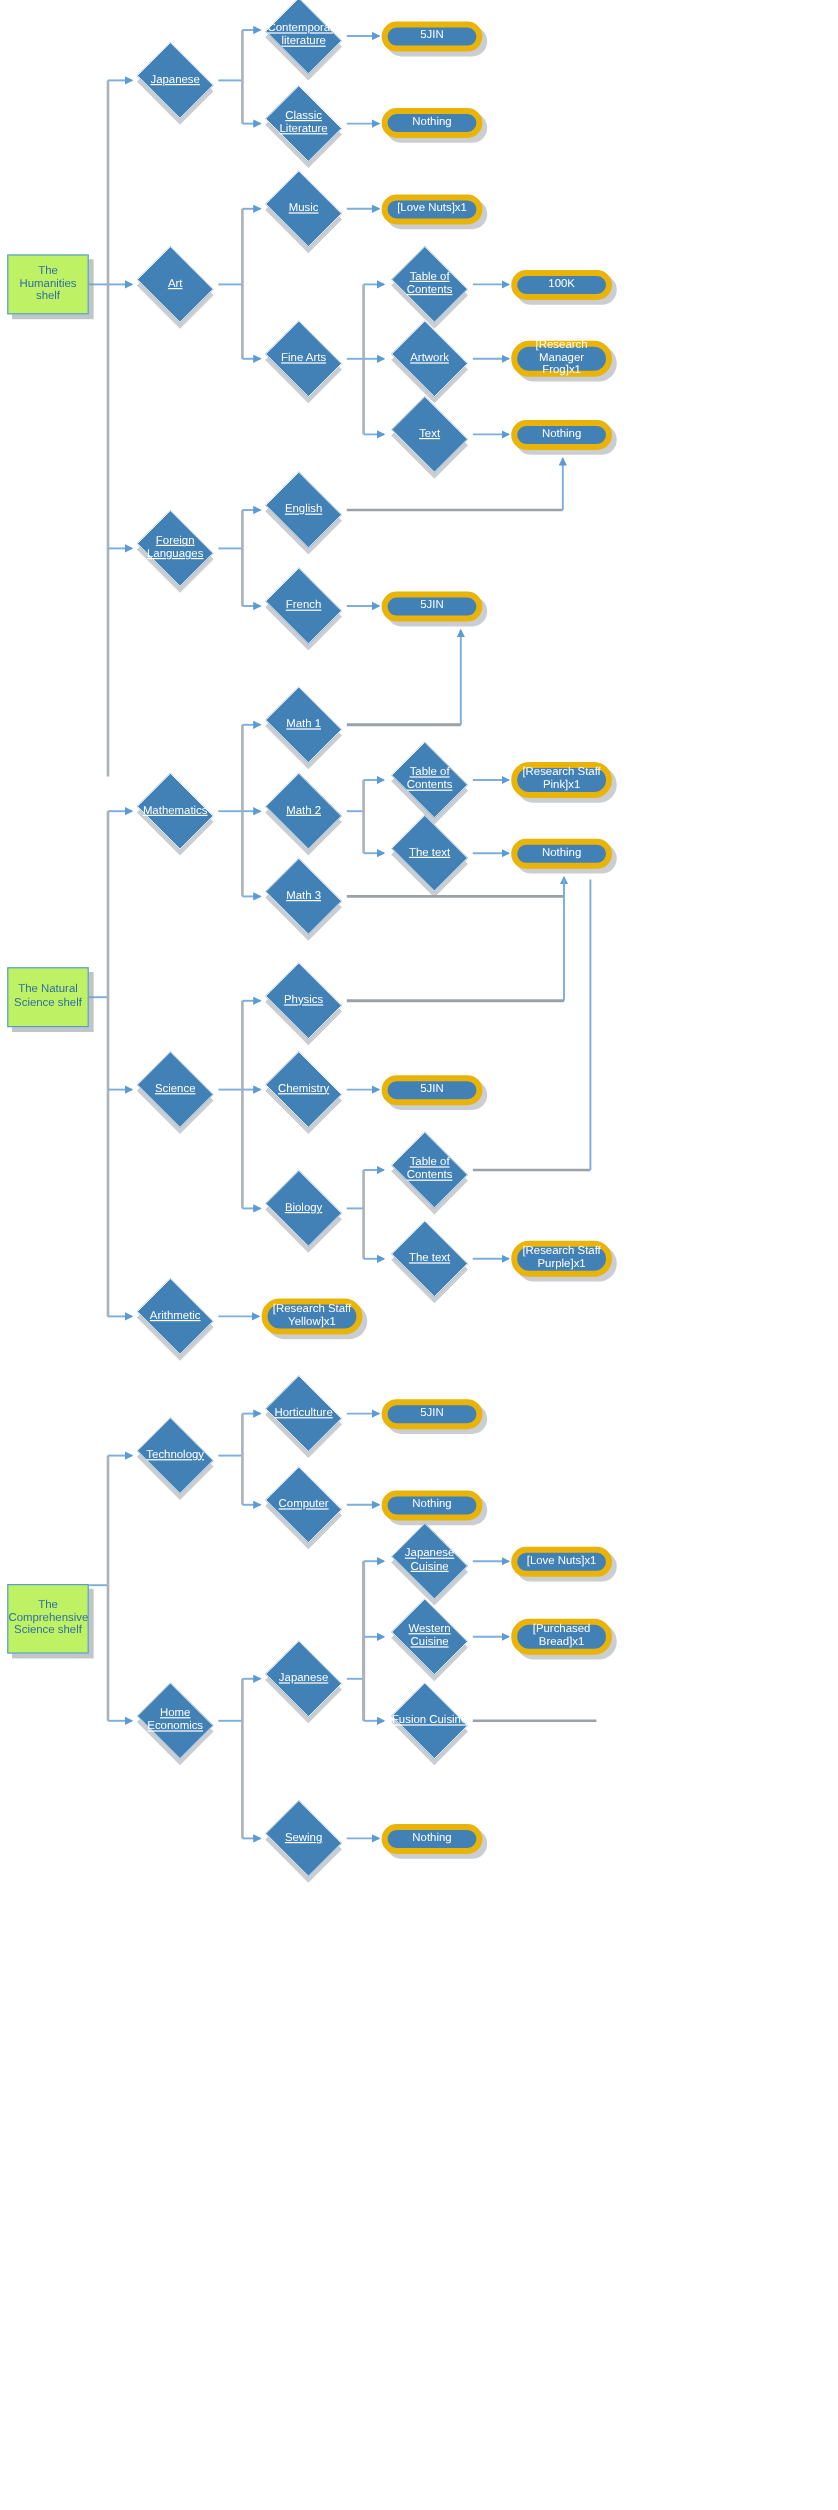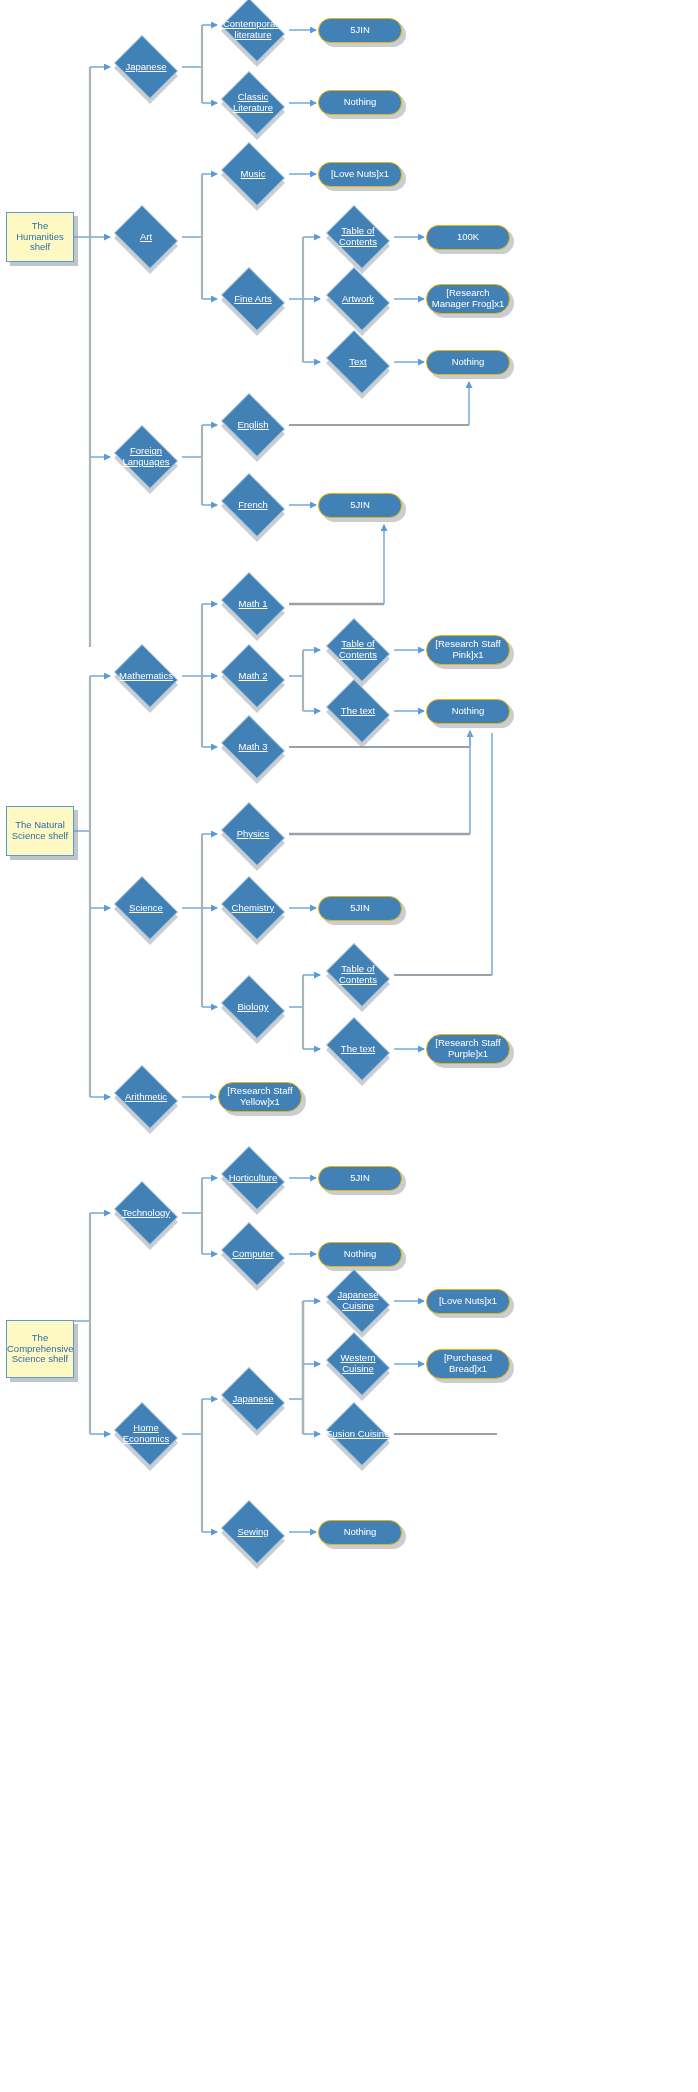--- a/index.html
+++ b/index.html
@@ -39,21 +39,21 @@
   }
   .node .lbl {
     display: block;
     width: 100%;
     padding: 0 2px;
     white-space: pre-line;
   }
 
   
   .shelf {
-    background: #fef9c3;
+    background: #bef264;
     border: 1px solid #5b9bd5;
     color: #2e6da4;
     font-size: 9.5px;
     box-shadow: 4px 4px 0 0 rgba(140,150,158,0.55);
   }
 
   
   .diamond {
     background: transparent;
     text-decoration: underline;
@@ -72,21 +72,21 @@
   .diamond .lbl {
     position: relative;
     z-index: 2;
     font-size: 9.5px;
     color: #ffffff;
   }
 
   
   .pill {
     background: #4281b5;
-    border: 1px solid #eab308;
+    border: 5px solid #eab308;
     border-radius: 18px;
     font-size: 9.5px;
     color: #ffffff;
     box-shadow: 4px 4px 0 0 rgba(150,158,165,0.5);
   }
 </style>
 </head>
 <body>
 
 <div id="canvas">

